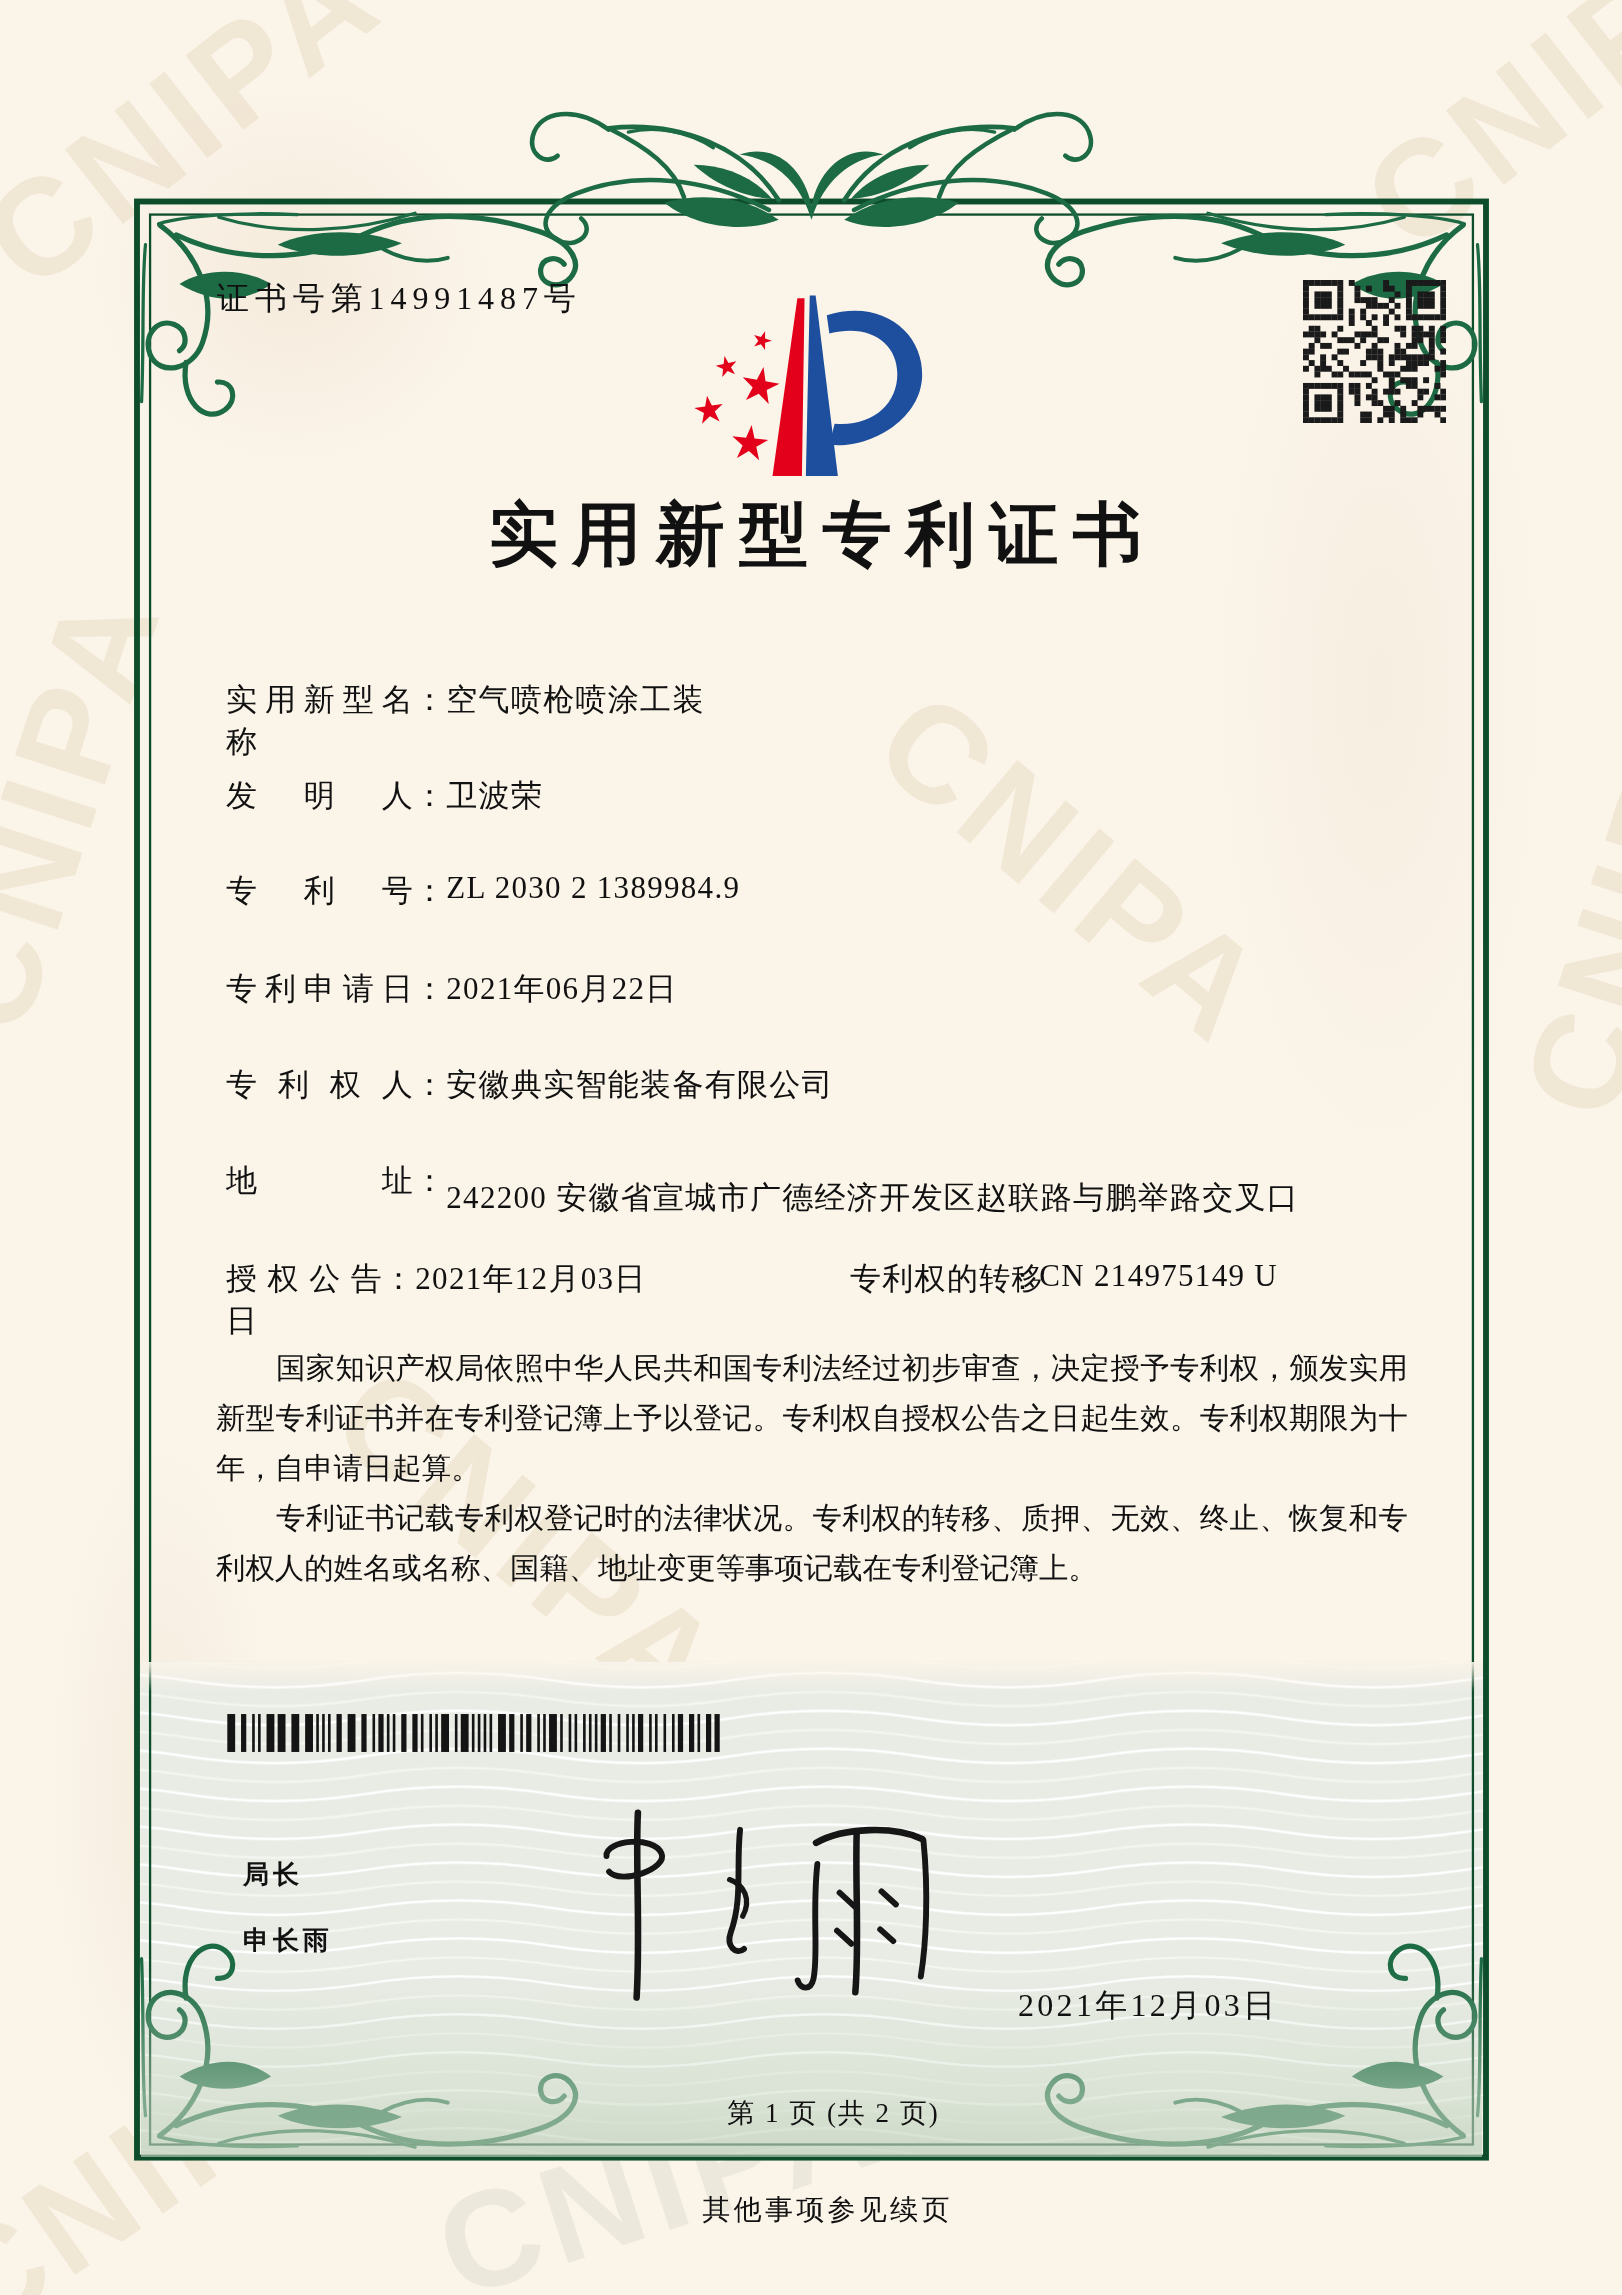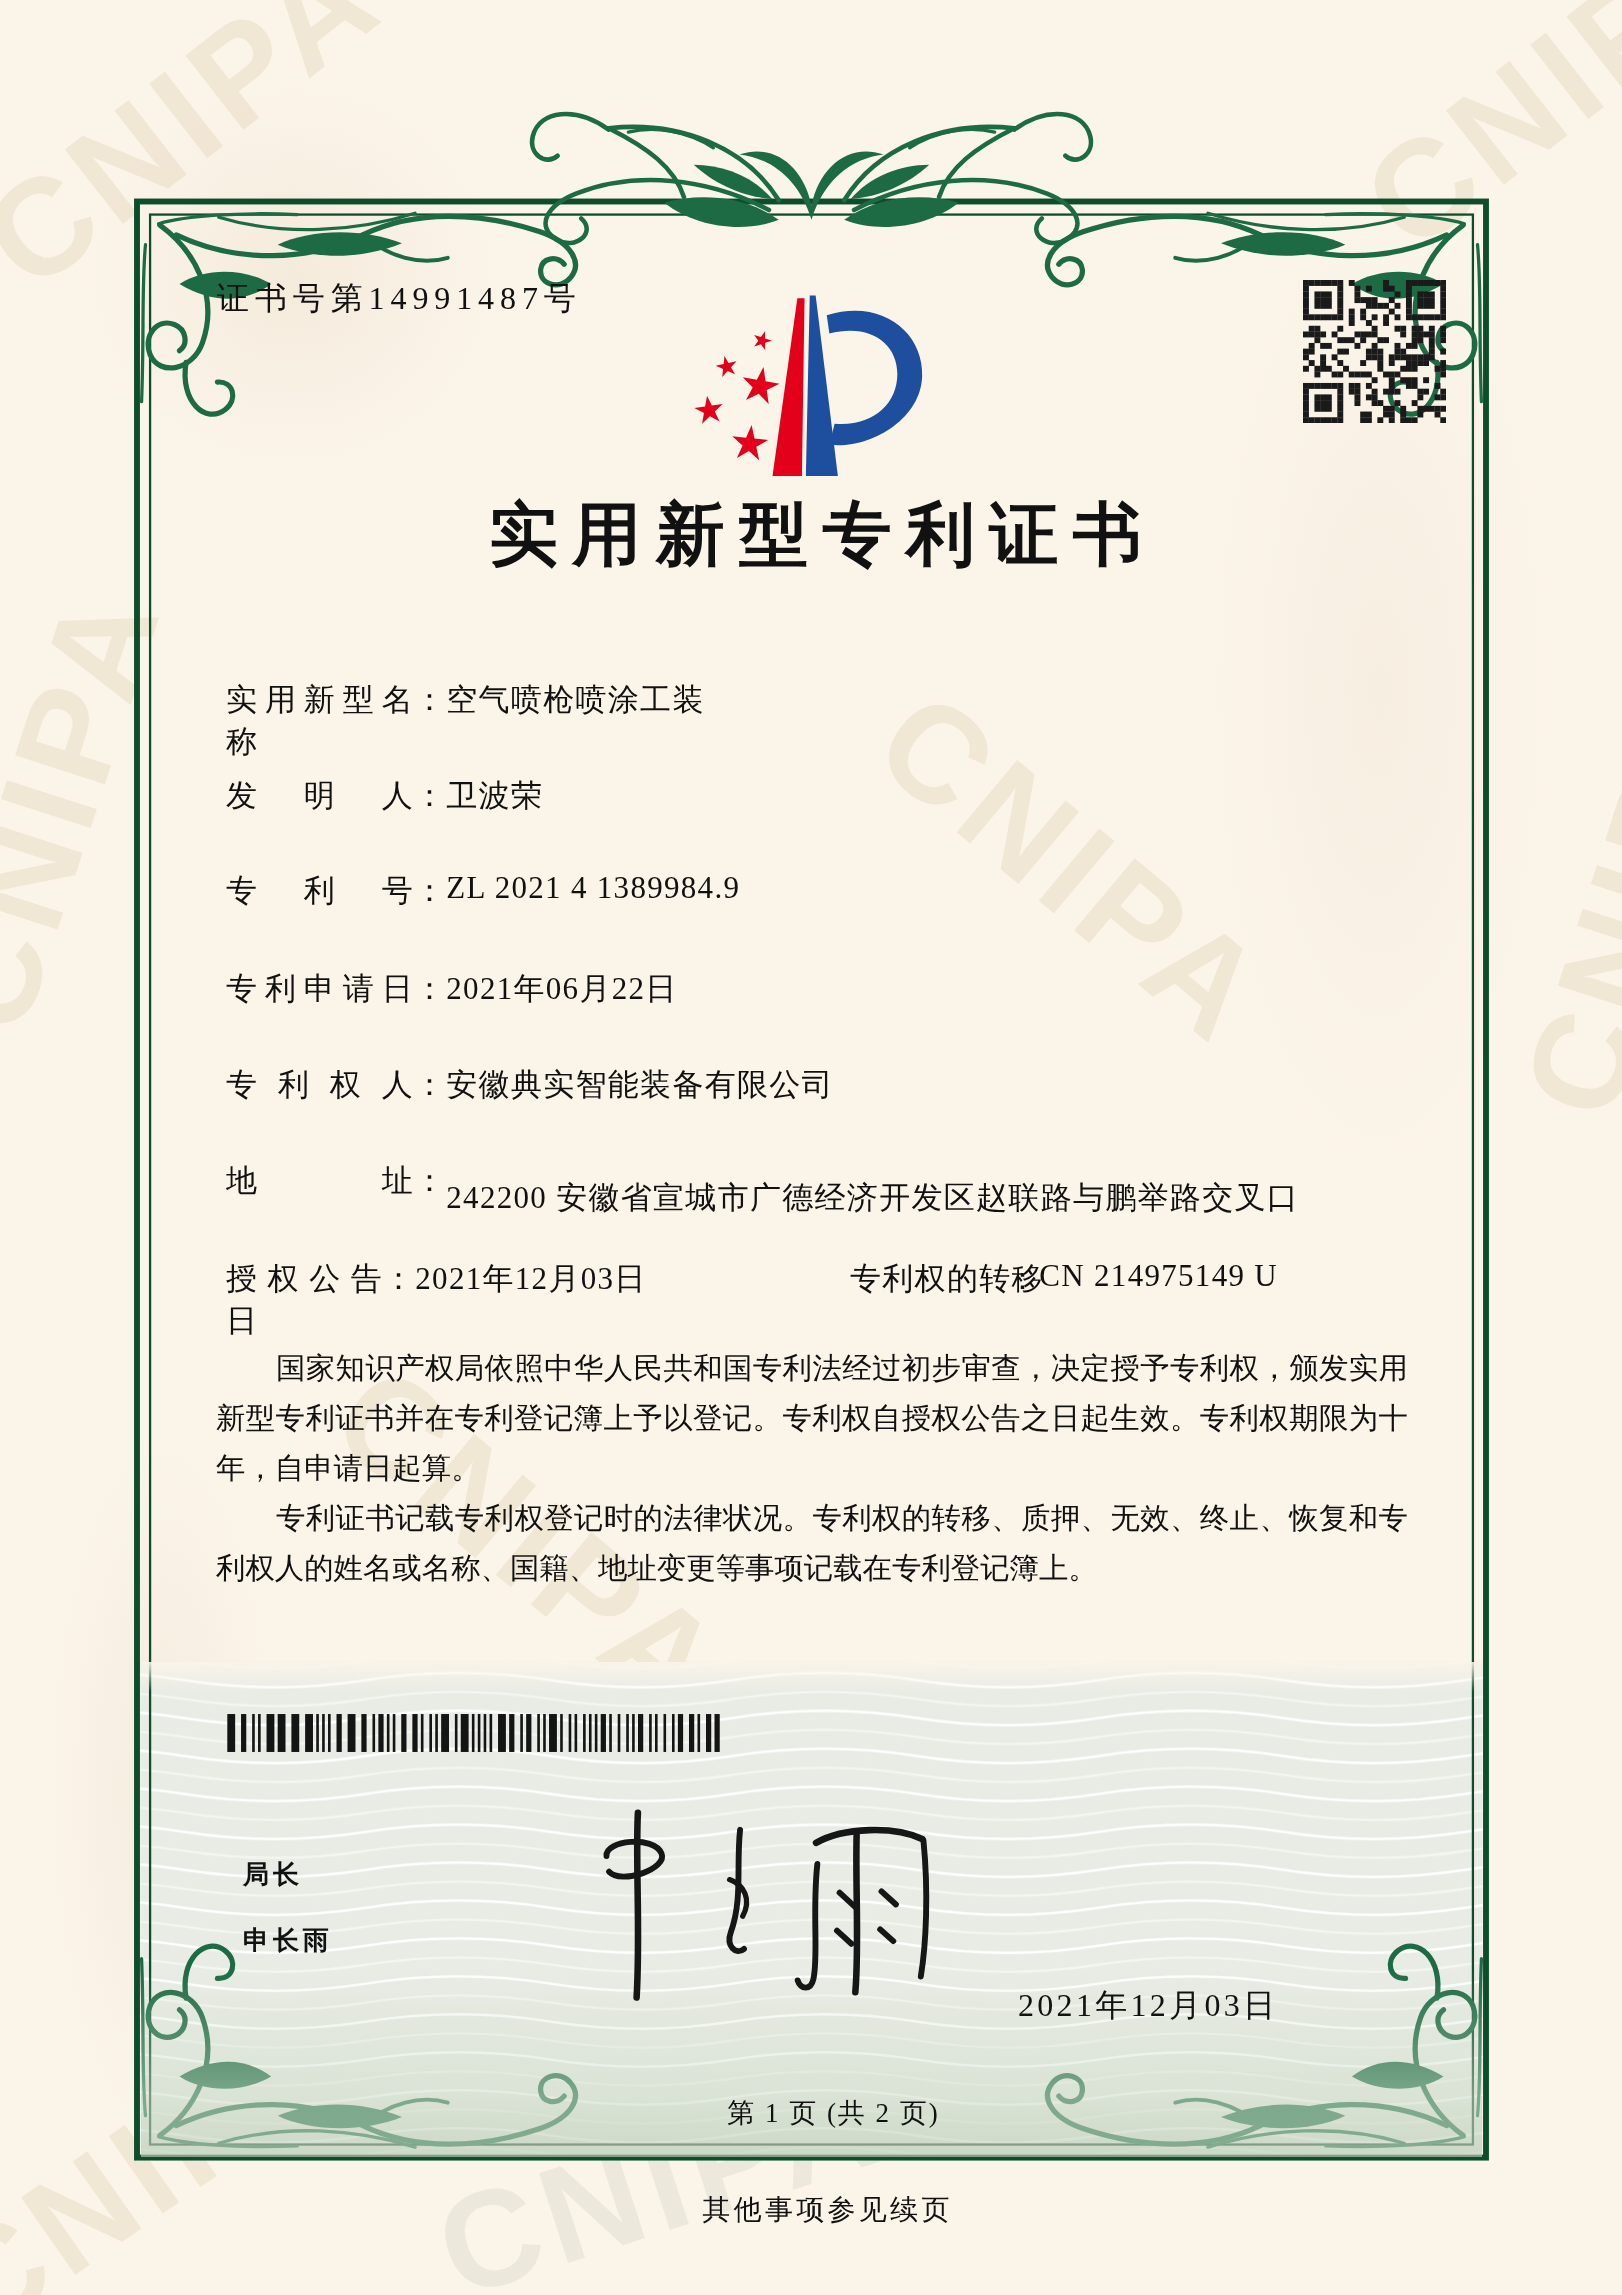--- a/index.html
+++ b/index.html
@@ -416,21 +416,21 @@
 
   <div class="txt title">实用新型专利证书</div>
 
   <div class="txt frow" style="top:679px;">
     <span class="lab">实用新型名称</span><span>：</span><span class="val">空气喷枪喷涂工装</span>
   </div>
   <div class="txt frow" style="top:775px;">
     <span class="lab">发明人</span><span>：</span><span class="val">卫波荣</span>
   </div>
   <div class="txt frow" style="top:870px;">
-    <span class="lab">专利号</span><span>：</span><span class="val">ZL 2021 4 1389984.9</span>
+    <span class="lab">专利号</span><span>：</span><span class="val">ZL 2030 2 1389984.9</span>
   </div>
   <div class="txt frow" style="top:968px;">
     <span class="lab">专利申请日</span><span>：</span><span class="val">2021年06月22日</span>
   </div>
   <div class="txt frow" style="top:1064px;">
     <span class="lab">专利权人</span><span>：</span><span class="val">安徽典实智能装备有限公司</span>
   </div>
   <div class="txt frow" style="top:1160px;">
     <span class="lab">地址</span><span>：</span><span class="val addr-val">242200 安徽省宣城市广德经济开发区赵联路与鹏举路交叉口</span>
   </div>

